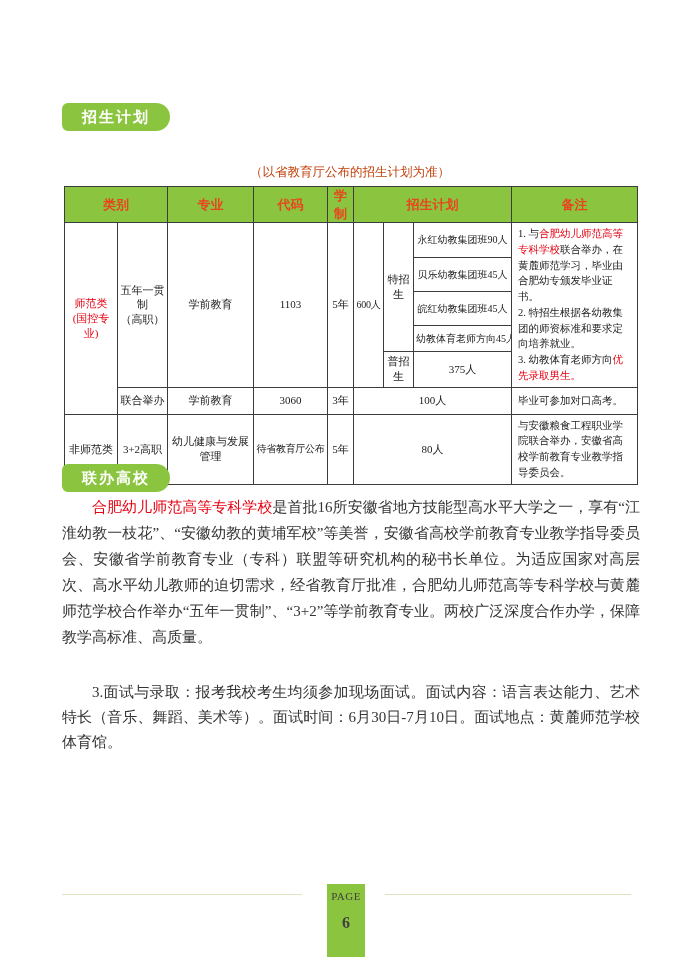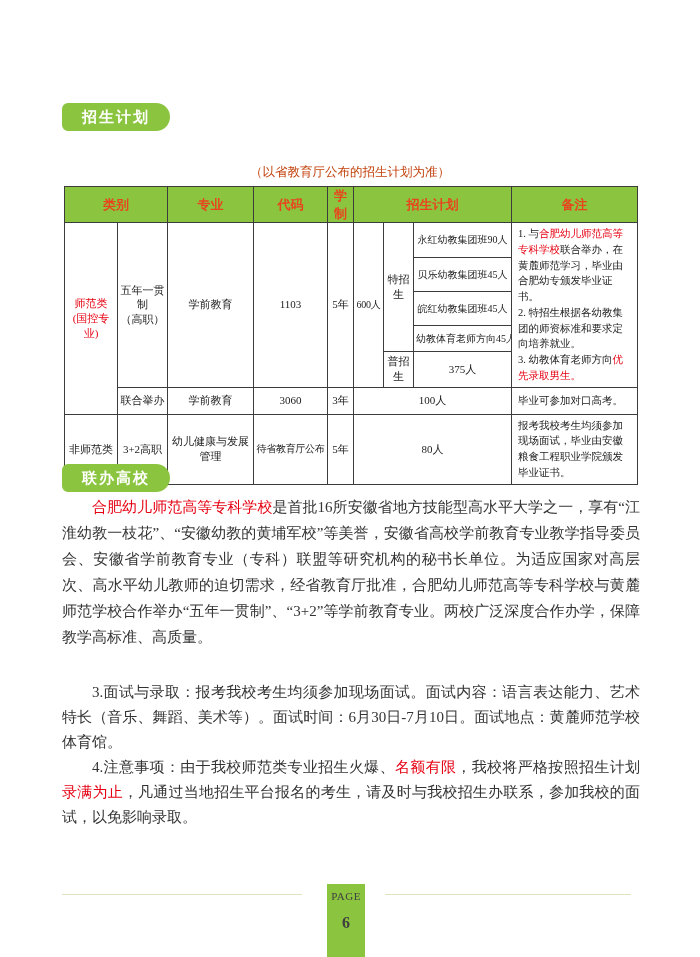--- a/index.html
+++ b/index.html
@@ -188,36 +188,35 @@
         <td colspan="3">100人</td>
         <td class="remark">毕业可参加对口高考。</td>
       </tr>
       <tr class="r7">
         <td>非师范类</td>
         <td>3+2高职</td>
         <td>幼儿健康与发展管理</td>
         <td class="sm">待省教育厅公布</td>
         <td>5年</td>
         <td colspan="3">80人</td>
-        <td class="remark">报考我校考生均须参加现场面试，毕业由安徽粮食工程职业学院颁发毕业证书。</td>
+        <td class="remark">与安徽粮食工程职业学院联合举办，安徽省高校学前教育专业教学指导委员会。</td>
       </tr>
     </tbody>
       </table>
   </div>
 
   <div class="badge" style="left:62px; top:464px;">联办高校</div>
 
   <div class="para" id="coop-para">
     <p><span class="red">合肥幼儿师范高等专科学校</span><span>是首批16所安徽省地方技能型高水平大学之一，享有“江淮幼教一枝花”、“安徽幼教的黄埔军校”等美誉，安徽省高校学前教育专业教学指导委员会、安徽省学前教育专业（专科）联盟等研究机构的秘书长单位。为适应国家对高层次、高水平幼儿教师的迫切需求，经省教育厅批准，合肥幼儿师范高等专科学校与黄麓师范学校合作举办“五年一贯制”、“3+2”等学前教育专业。两校广泛深度合作办学，保障教学高标准、高质量。</span></p>
   </div>
 
 
   <div class="para" id="apply-list">
     <p>3.面试与录取：报考我校考生均须参加现场面试。面试内容：语言表达能力、艺术特长（音乐、舞蹈、美术等）。面试时间：6月30日-7月10日。面试地点：黄麓师范学校体育馆。</p>
-    <p><span>4.注意事项：由于我校师范类专业招生火爆、</span><span class="red">名额有限</span><span>，我校将严格按照招生计划</span><span class="red">录满为止</span><span>，凡通过当地招生平台报名的考生，请及时与我校招生办联系，参加我校的面试，以免影响录取。</span></p>
   </div>
 
   <div class="footer-line" id="footer-line-left"></div>
   <div class="footer-line" id="footer-line-right"></div>
   <div class="page-block">
     <div class="lbl">PAGE</div>
     <div class="num">6</div>
   </div>
 
 </div>

